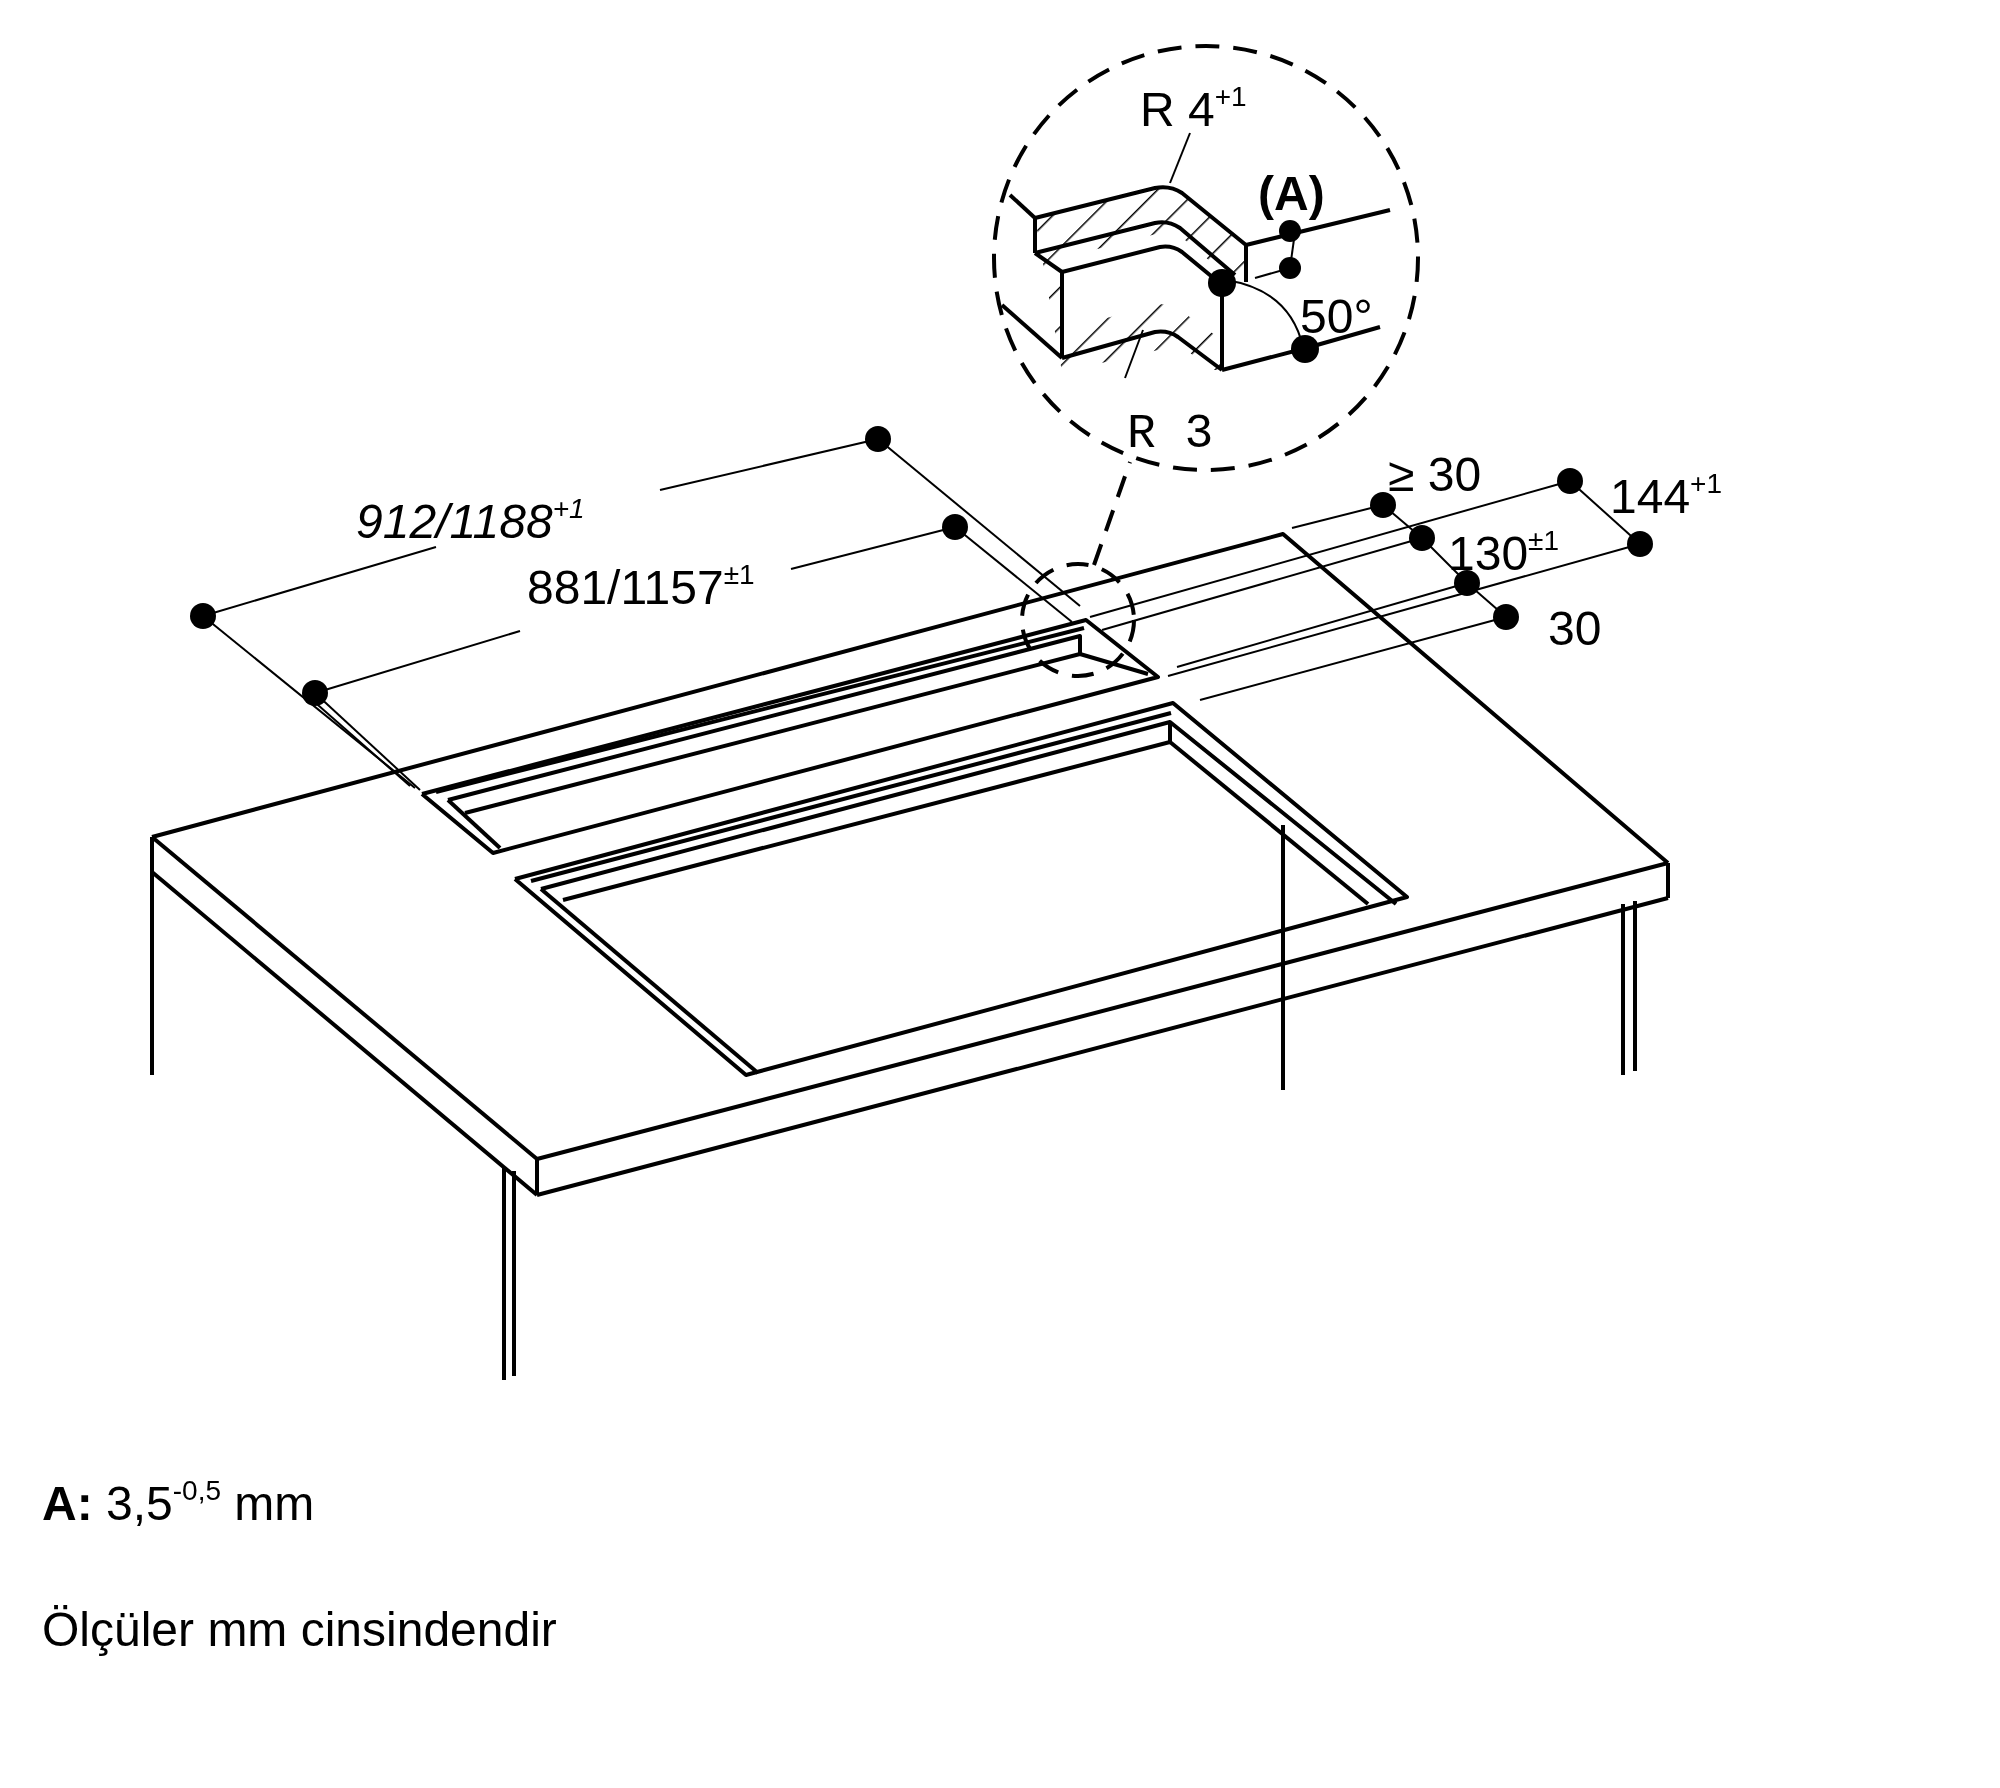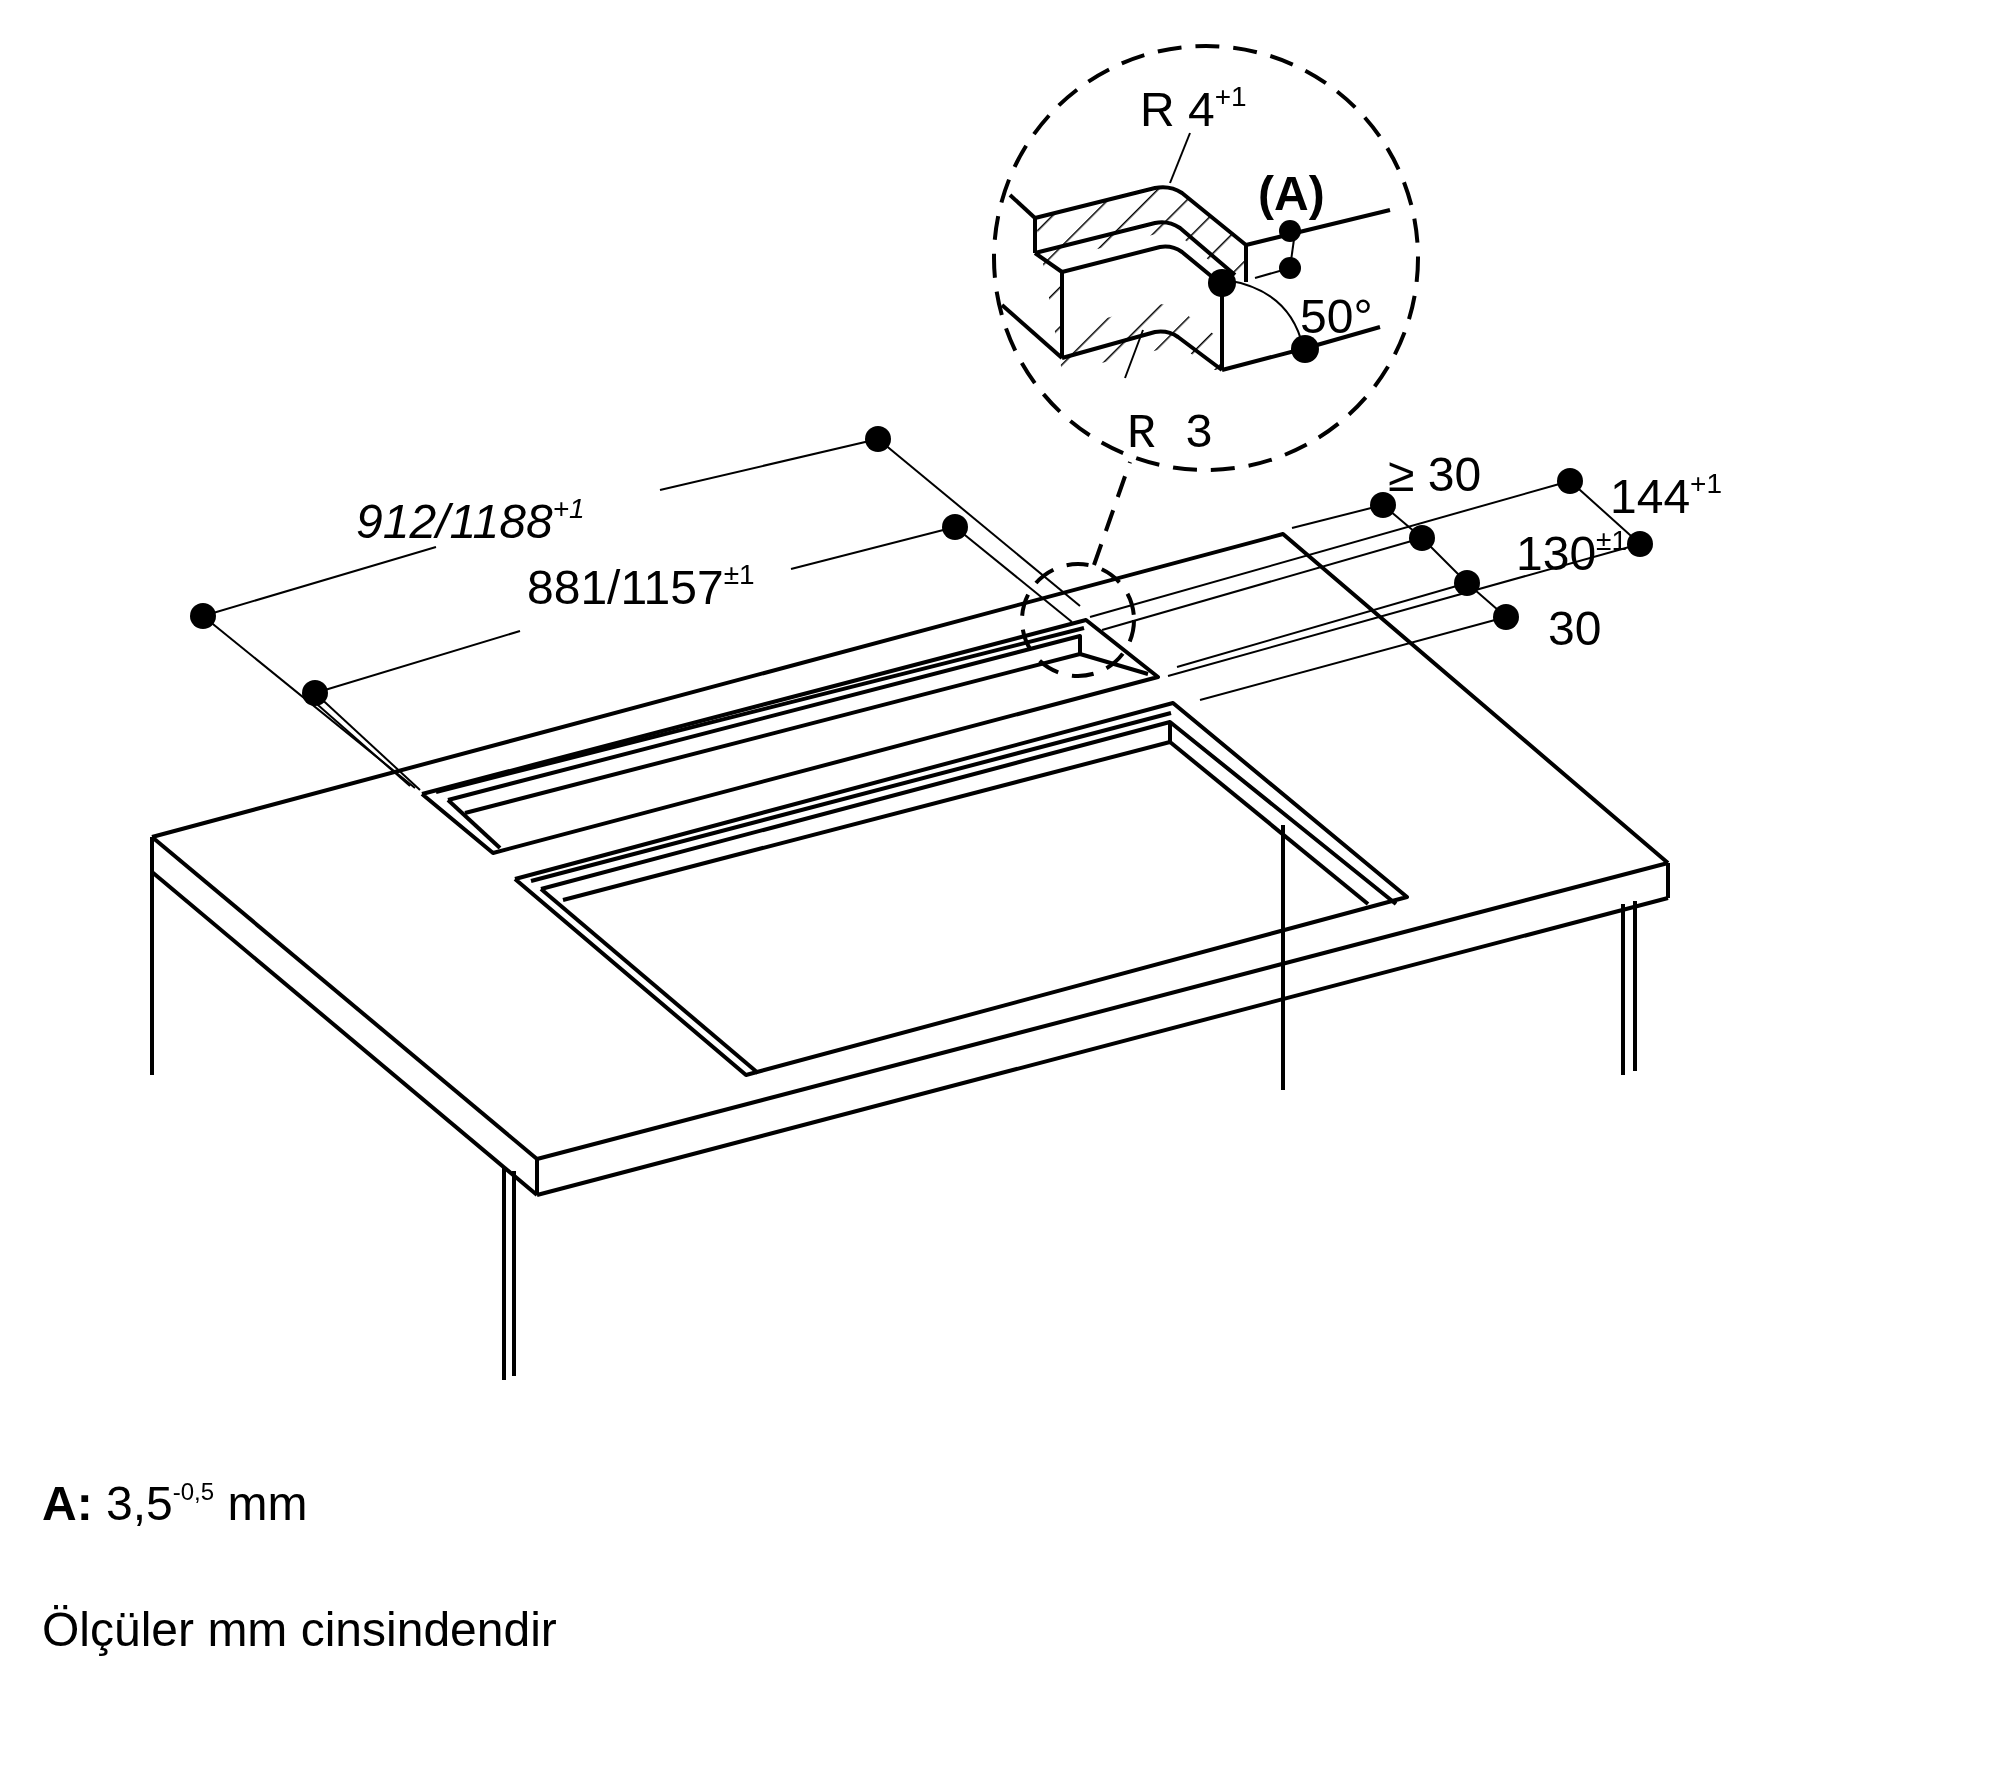--- a/index.html
+++ b/index.html
@@ -3,21 +3,21 @@
   <meta charset="utf-8">
   <style>
     html, body { margin: 0; padding: 0; background: #ffffff; }
     body { width: 2000px; height: 1788px; position: relative; overflow: hidden;
            font-family: "Liberation Sans", "DejaVu Sans", sans-serif; color: #000; }
     #drawing { position: absolute; left: 0; top: 0; width: 2000px; height: 1788px; }
     .t { position: absolute; white-space: nowrap; font-size: 48px; line-height: 1; color: #000; margin-top: 8px; }
     .t sup { font-size: 28px; vertical-align: 0; position: relative; top: -20px; }
     .note { position: absolute; left: 42px; font-size: 48px; line-height: 1; white-space: nowrap; }
     .note b { font-weight: bold; }
-    .note sup { font-size: 24px; position: relative; top: -20px; vertical-align: 0; }
+    .note sup { font-size: 28px; position: relative; top: -20px; vertical-align: 0; }
   </style>
 </head>
 <body>
 
 <svg id="drawing" viewBox="0 0 2000 1788" xmlns="http://www.w3.org/2000/svg">
   <defs>
     <pattern id="hatch" patternUnits="userSpaceOnUse" width="28" height="28" patternTransform="rotate(45)">
       <line x1="0" y1="0" x2="0" y2="28" stroke="#000" stroke-width="3"></line>
     </pattern>
   </defs>
@@ -164,21 +164,21 @@
 </div>
 <div class="t" style="left:527px; top:556px;">
   <span>881/1157</span><sup>±1</sup>
 </div>
 <div class="t" style="left:1388px; top:443px;">
   <span>≥ 30</span>
 </div>
 <div class="t" style="left:1610px; top:465px;">
   <span>144</span><sup>+1</sup>
 </div>
-<div class="t" style="left:1516px; top:522px;">
+<div class="t" style="left:1448px; top:522px;">
   <span>130</span><sup>±1</sup>
 </div>
 <div class="t" style="left:1548px; top:597px;">
   <span>30</span>
 </div>
 
 <div class="note" style="top:1480px;">
   <b>A:</b>
   <span>3,5</span><sup>-0,5</sup>
   <span>mm</span>

